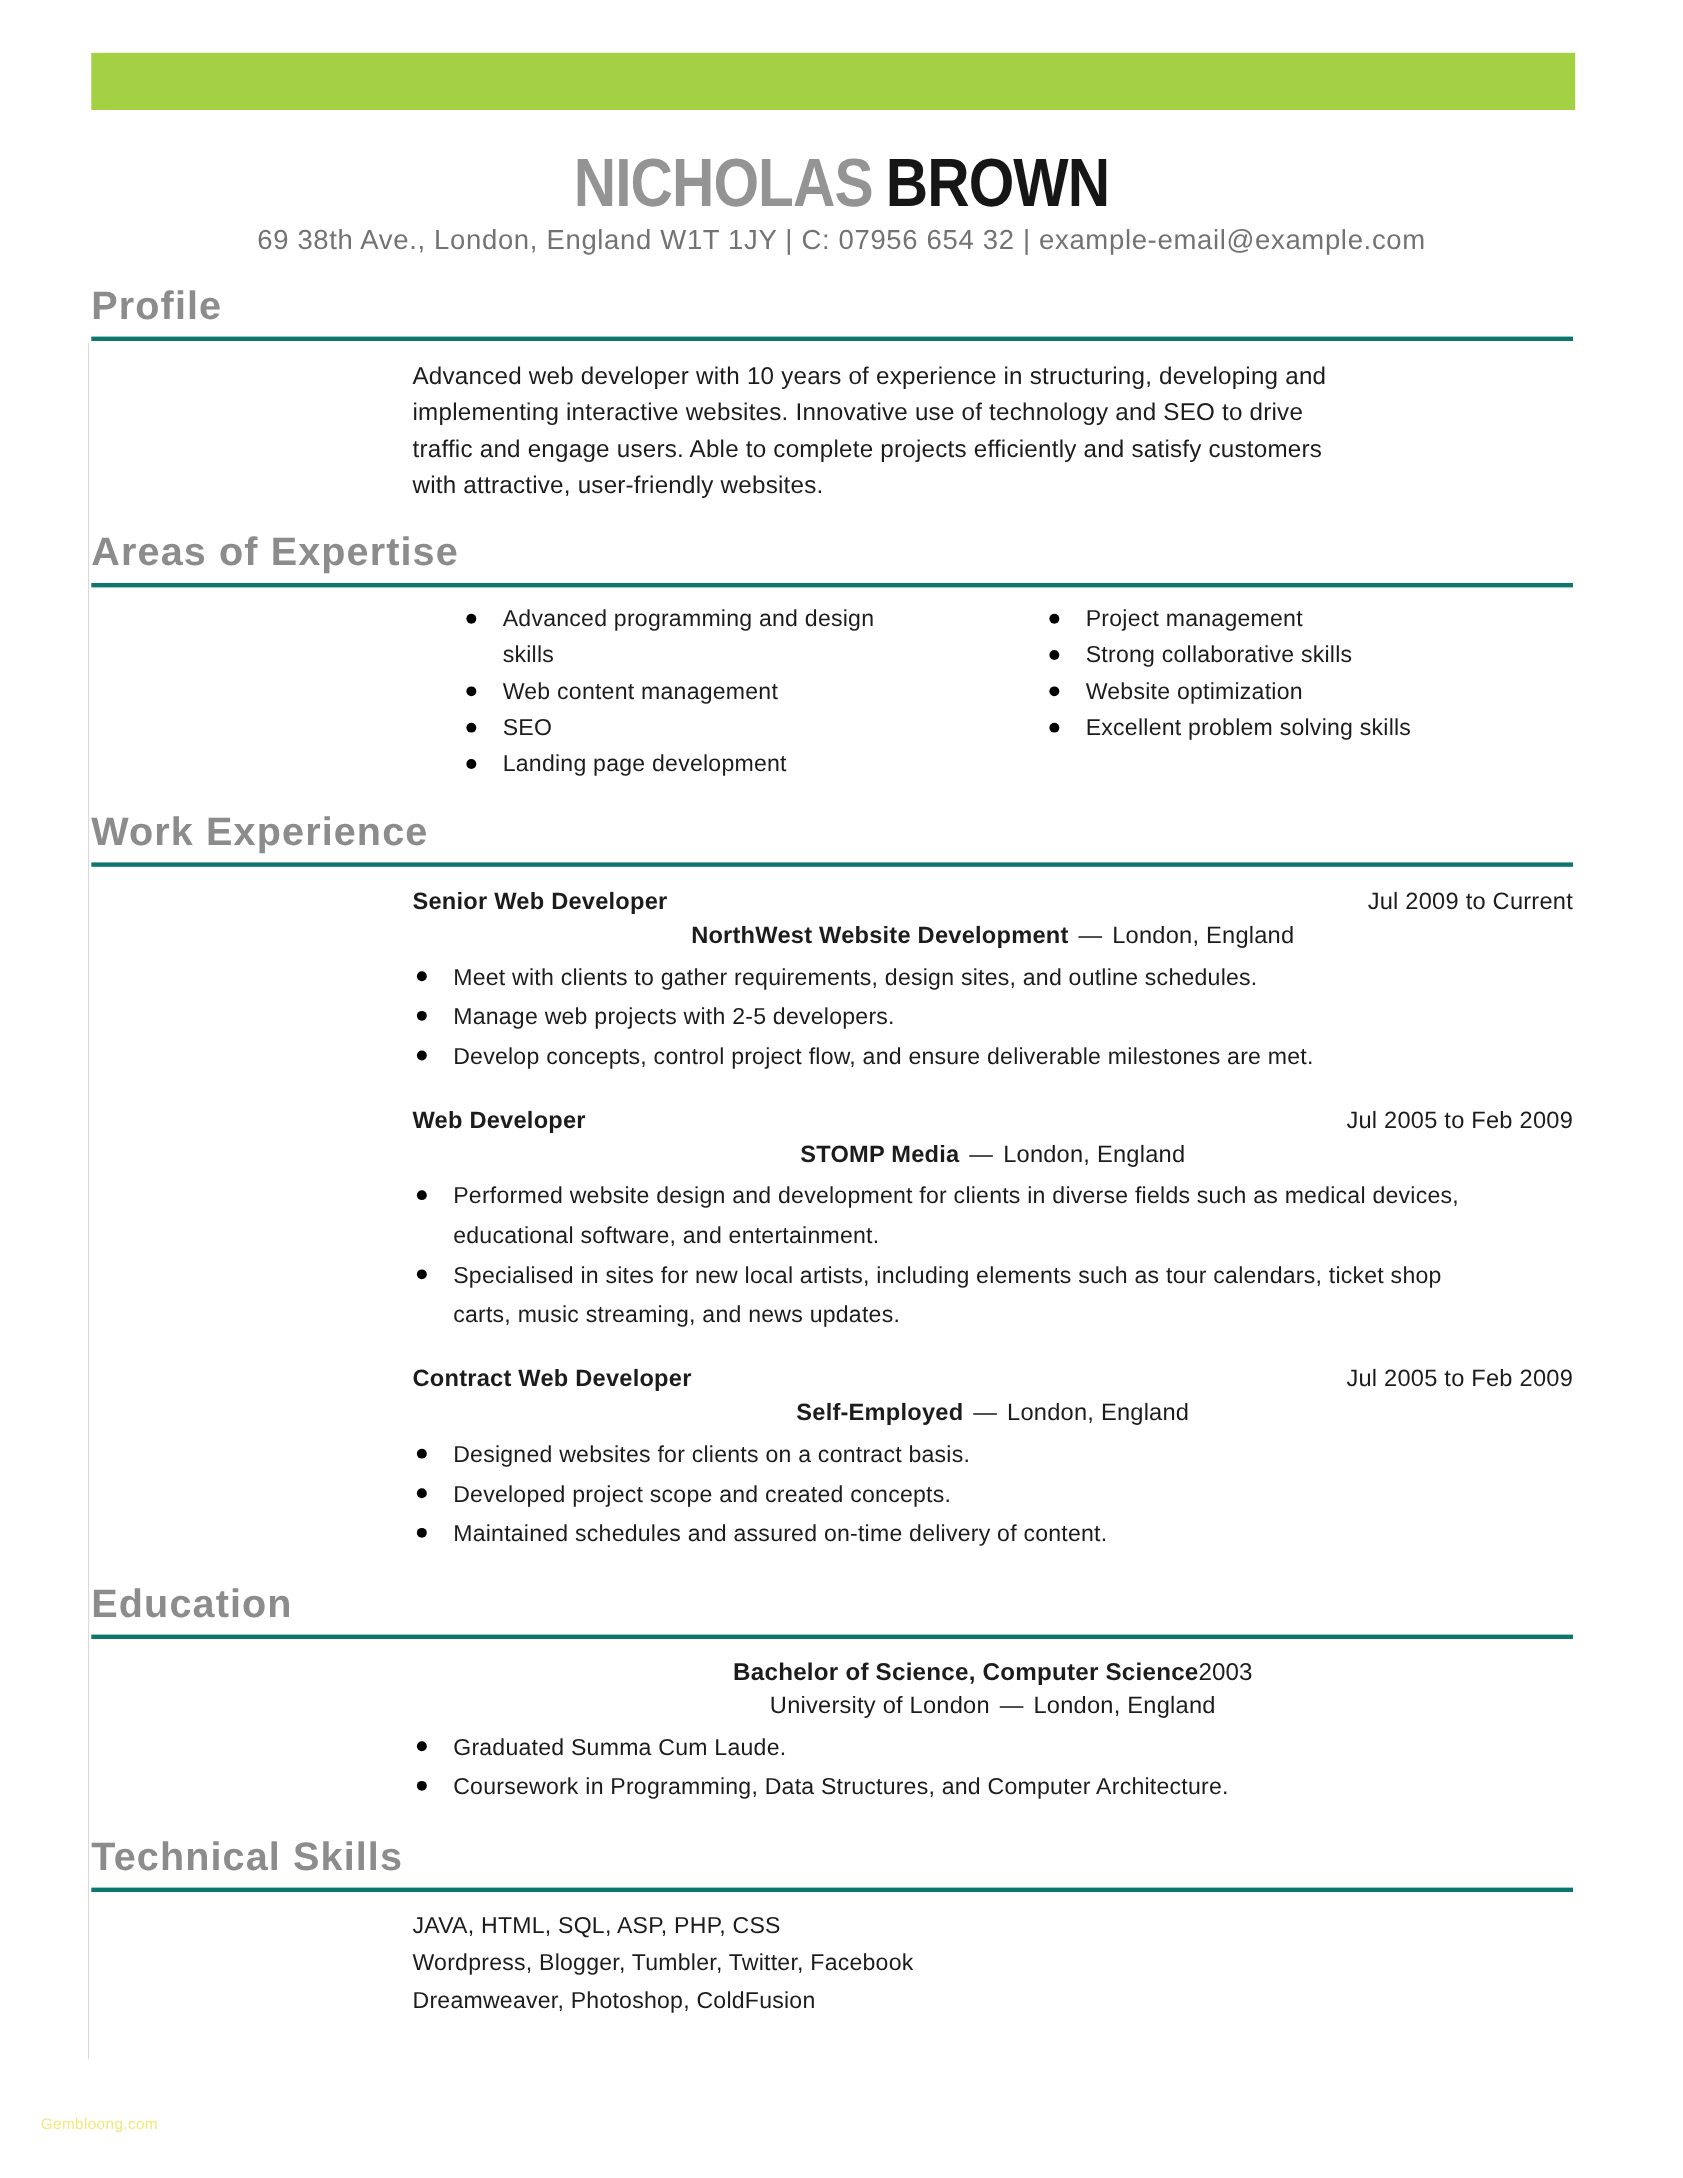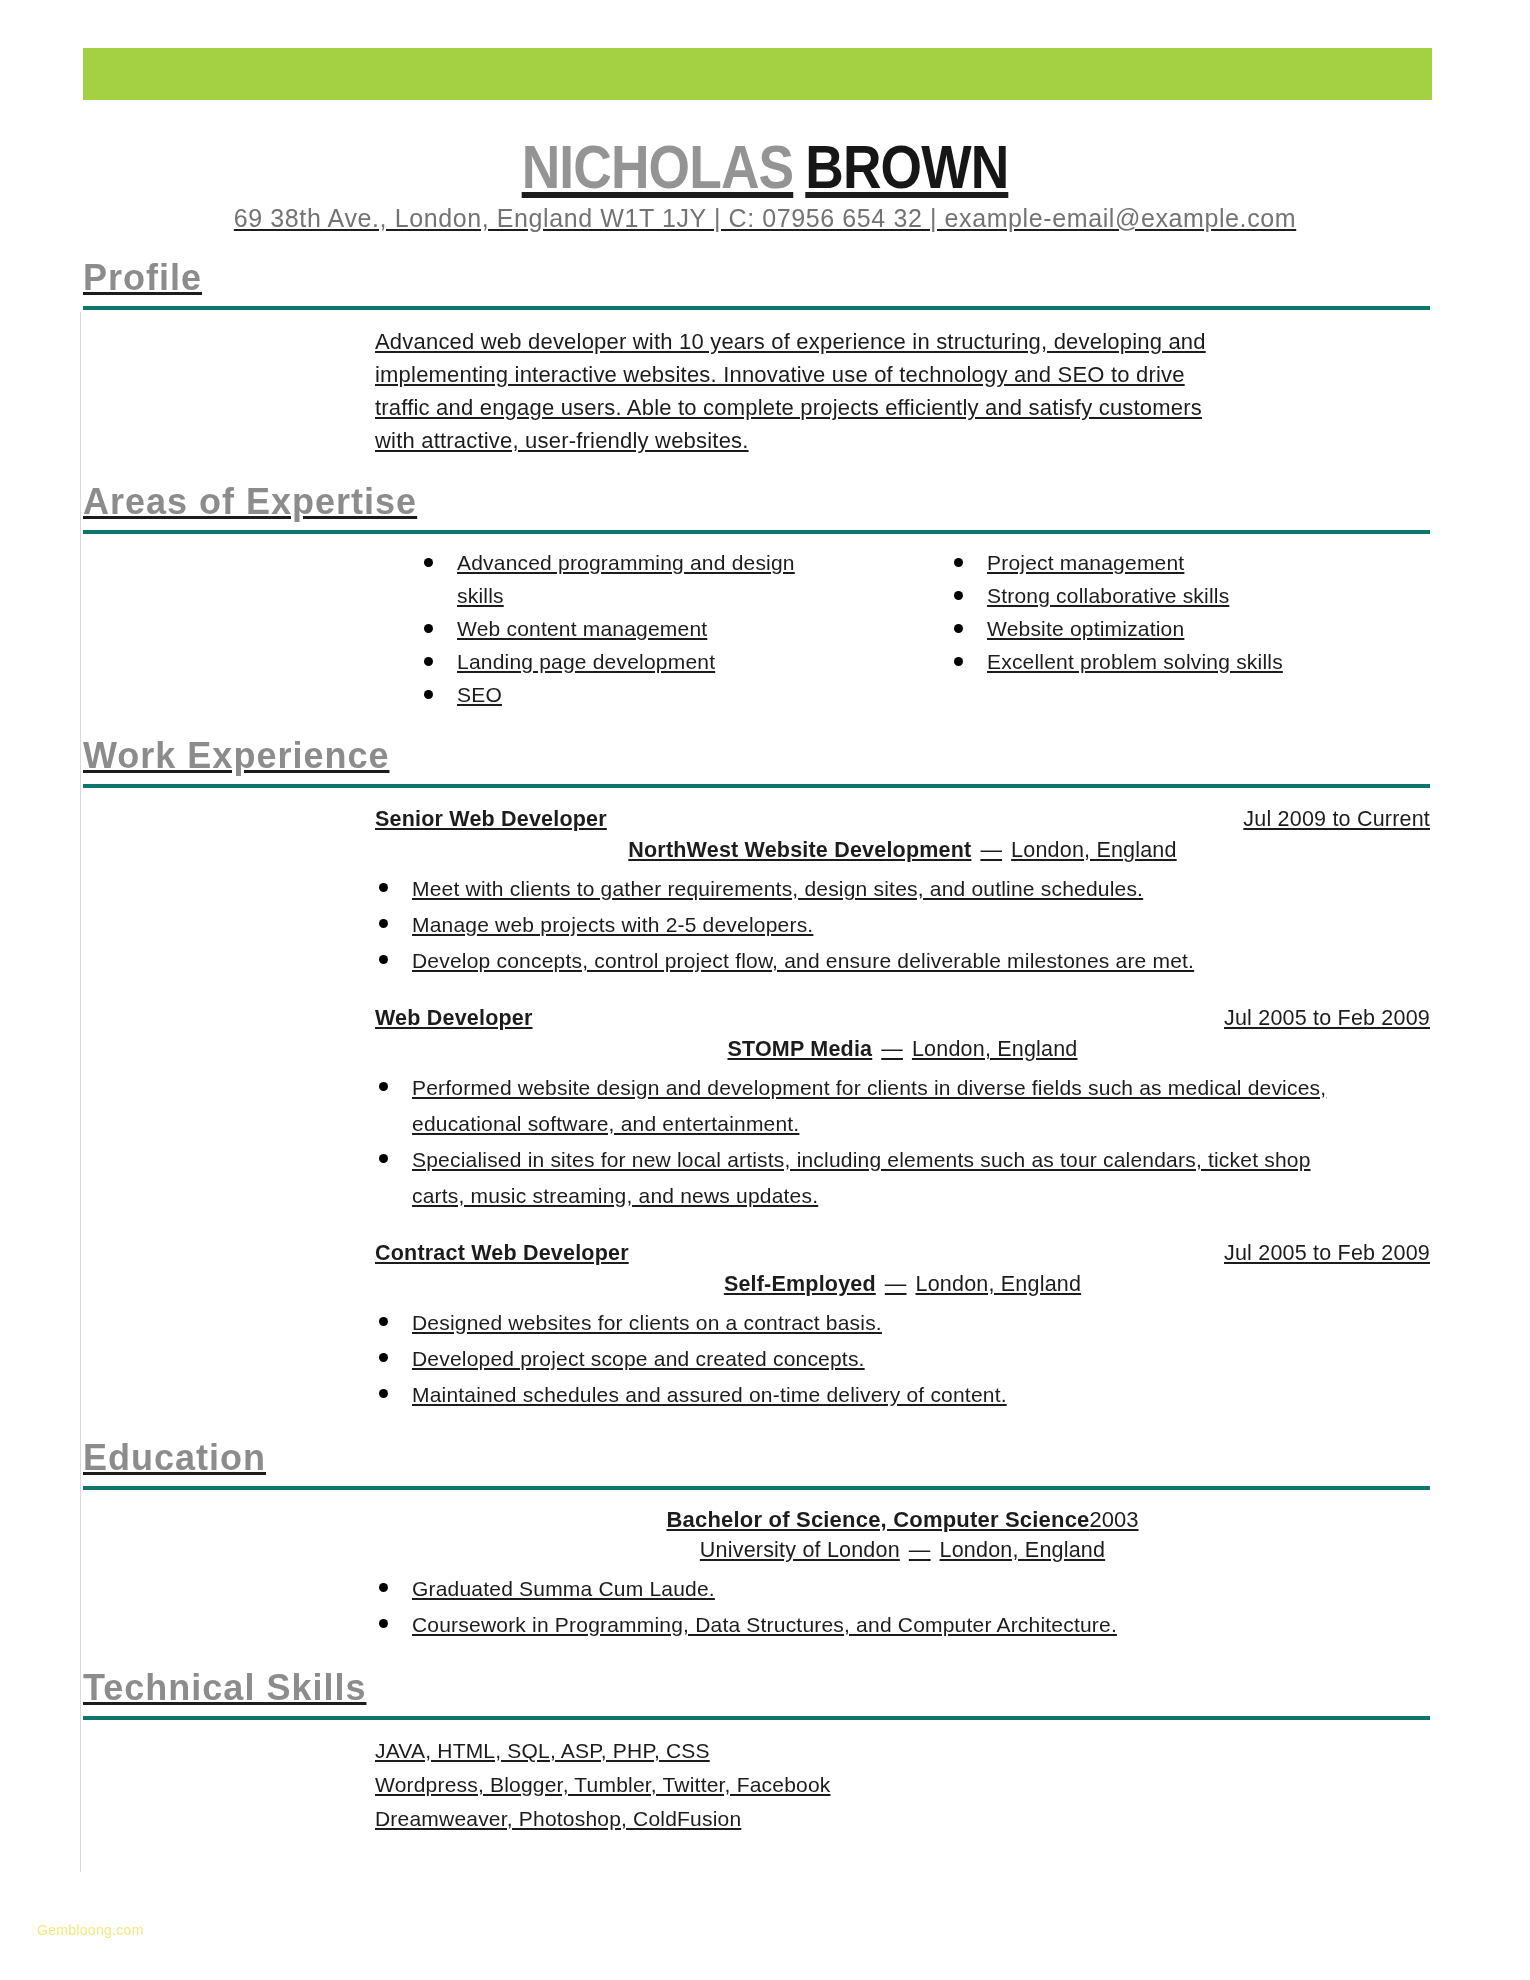--- a/index.html
+++ b/index.html
@@ -4,21 +4,20 @@
 <style>
   html, body { margin: 0; padding: 0; background: #ffffff; }
   .page {
     position: relative;
     width: 1530px;
     height: 1980px;
     background: #ffffff;
     font-family: "Liberation Sans", sans-serif;
     color: #1c1c1c;
     overflow: hidden;
-    text-decoration: underline;
   }
   
   .left-margin-line {
     position: absolute;
     left: 80px; top: 312px;
     width: 1px; height: 1560px;
     background: #d9d9d9;
   }
   .accent-bar {
     margin: 48px 98px 0 83px;
@@ -137,22 +136,22 @@
   <div class="content">
 
     <div class="section-title">Profile</div>
     <div class="body-indent profile-text">Advanced web developer with 10 years of experience in structuring, developing and implementing interactive websites. Innovative use of technology and SEO to drive traffic and engage users. Able to complete projects efficiently and satisfy customers with attractive, user-friendly websites.</div>
 
     <div class="section-title">Areas of Expertise</div>
     <div class="expertise-row">
       <ul class="dots expertise-col-left">
         <li>Advanced programming and design skills</li>
         <li>Web content management</li>
+        <li>SEO</li>
         <li>Landing page development</li>
-        <li>SEO</li>
       </ul>
       <ul class="dots expertise-col-right">
         <li>Project management</li>
         <li>Strong collaborative skills</li>
         <li>Website optimization</li>
         <li>Excellent problem solving skills</li>
       </ul>
     </div>
 
     <div class="section-title">Work Experience</div>

